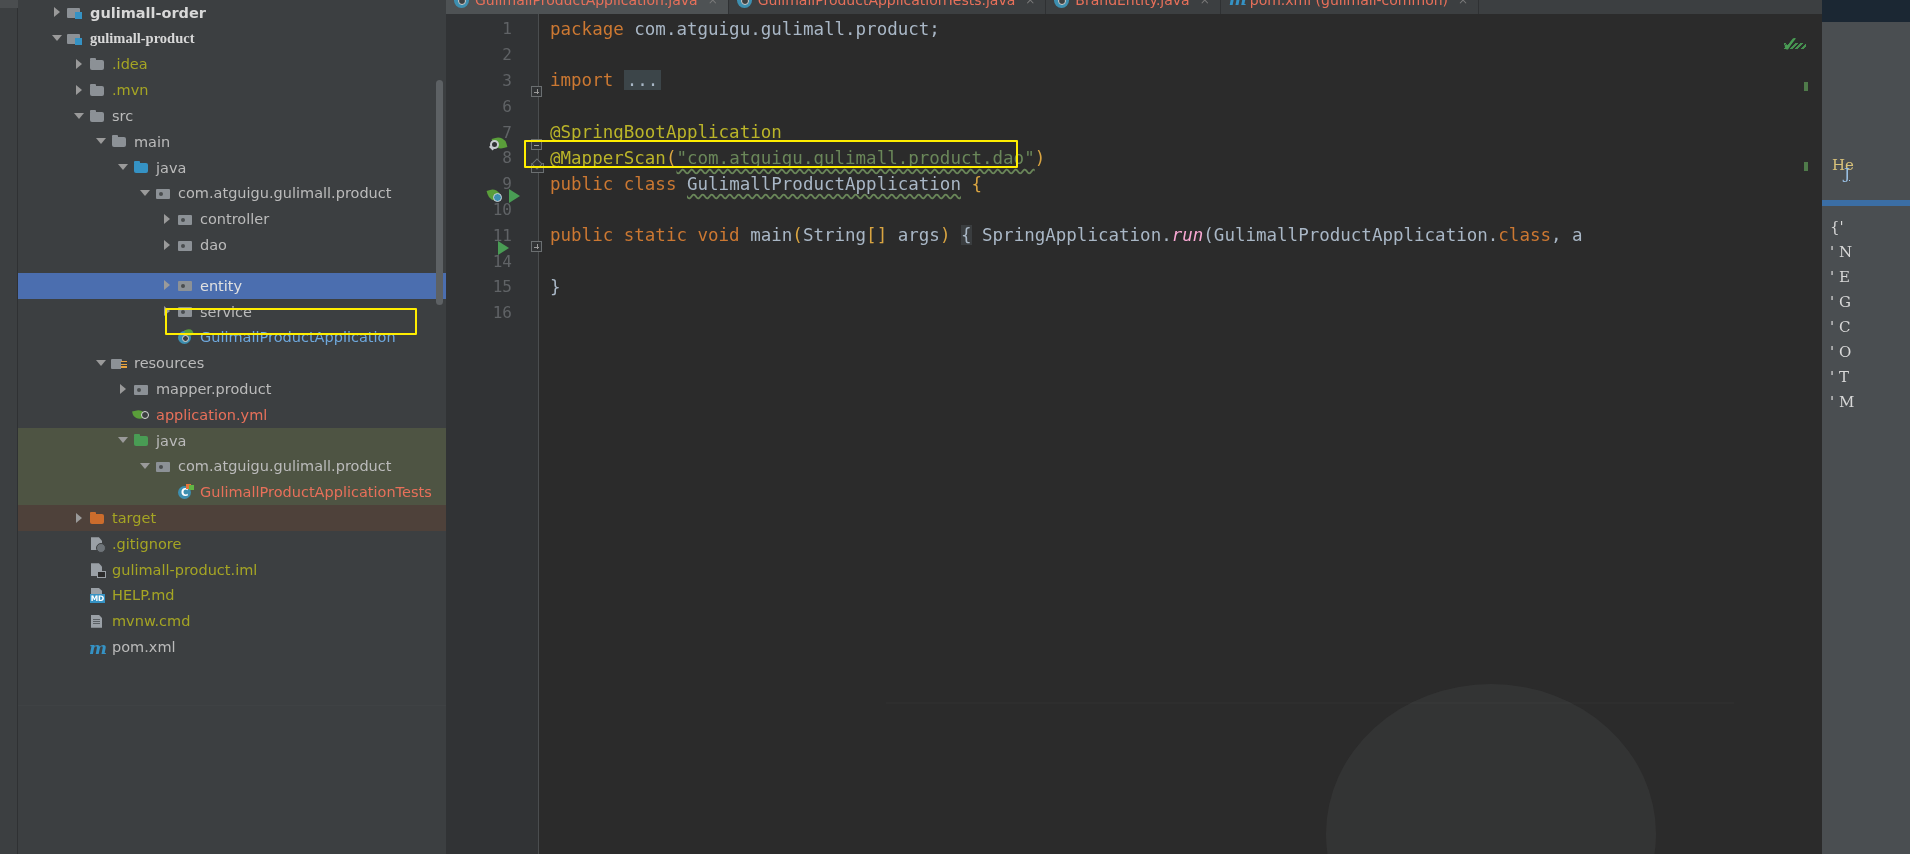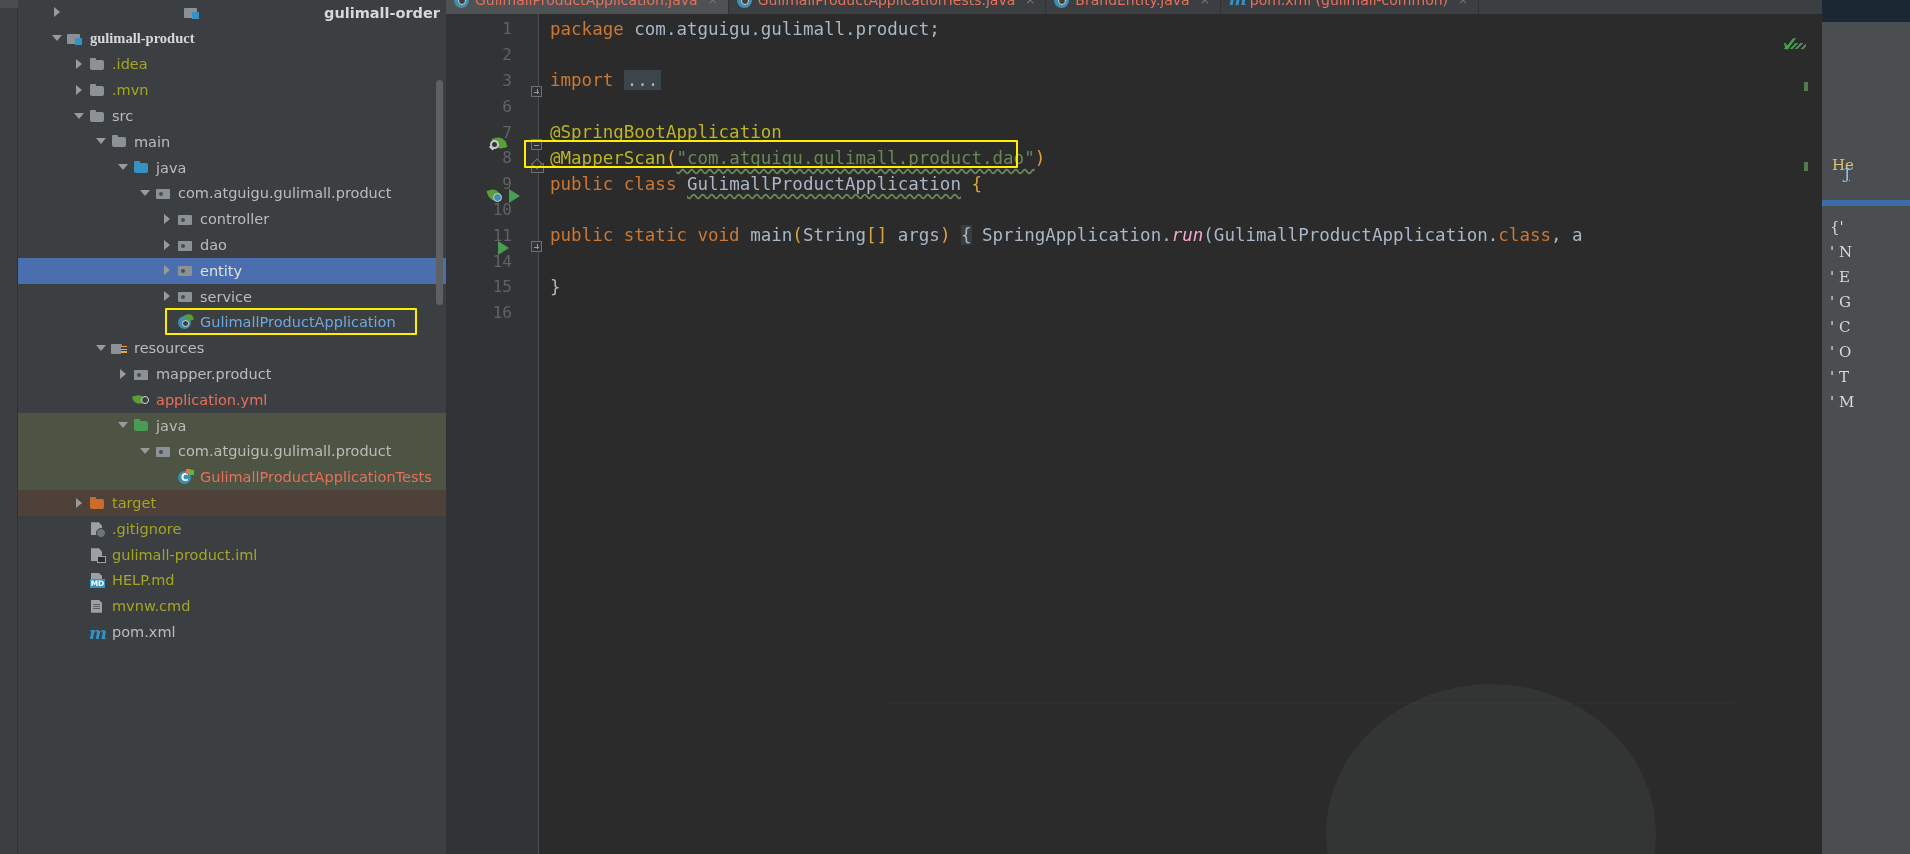--- a/index.html
+++ b/index.html
@@ -191,21 +191,21 @@
 <body>
 
 <div id="app">
 
   <div class="left-strip">
     <div class="stub"></div>
   </div>
 
   <div class="tree-panel">
     <div class="tree-scroll" id="tree">
-        <div class="row" style="padding-left: 34px; justify-content: space-between;">
+        <div class="row" style="padding-left: 34px;">
           <span class="arrow collapsed"></span>
           <span class="ico module"></span>
           <span class="lbl bold">gulimall-order</span>
         </div>
         <div class="row" style="padding-left: 34px; font-family: Liberation Serif, serif;">
           <span class="arrow expanded"></span>
           <span class="ico module"></span>
           <span class="lbl bold">gulimall-product</span>
         </div>
         <div class="row" style="padding-left: 56px;">
@@ -241,21 +241,21 @@
         <div class="row" style="padding-left: 144px;">
           <span class="arrow collapsed"></span>
           <span class="ico pkg"></span>
           <span class="lbl c-grey">controller</span>
         </div>
         <div class="row" style="padding-left: 144px;">
           <span class="arrow collapsed"></span>
           <span class="ico pkg"></span>
           <span class="lbl c-grey">dao</span>
         </div>
-        <div class="row sel" style="padding-left: 144px;">
+        <div class="row sel" style="padding-left: 144px; margin-top: 15px;">
           <span class="arrow collapsed"></span>
           <span class="ico pkg"></span>
           <span class="lbl c-white">entity</span>
         </div>
         <div class="row" style="padding-left: 144px;">
           <span class="arrow collapsed"></span>
           <span class="ico pkg"></span>
           <span class="lbl c-grey">service</span>
         </div>
         <div class="row" style="padding-left: 144px;">

